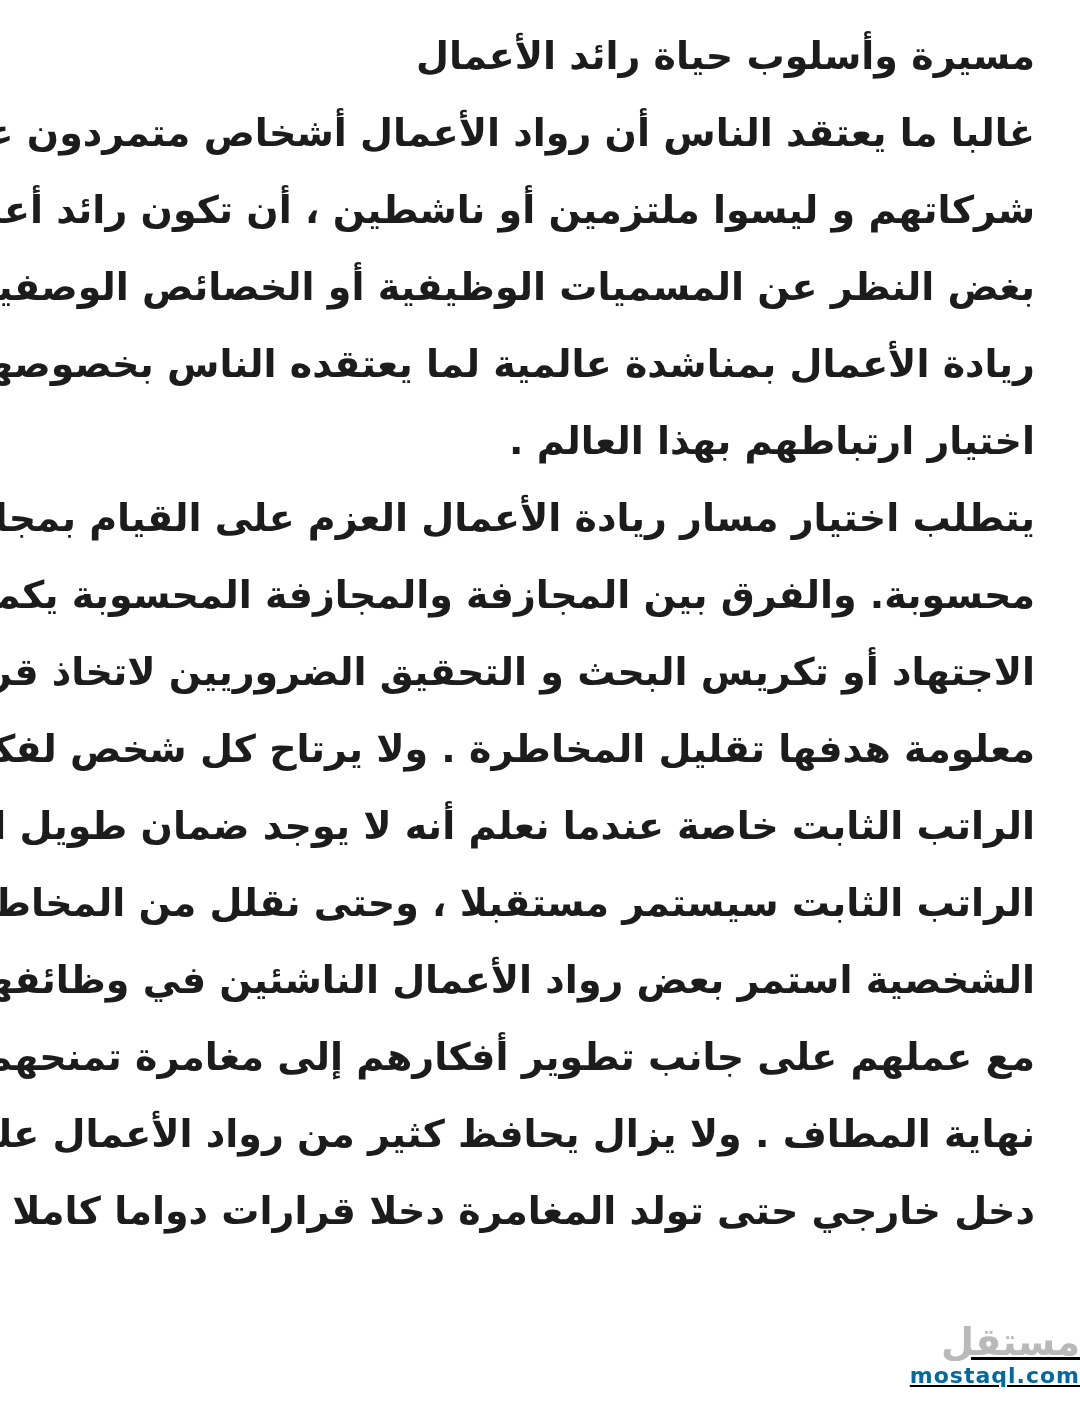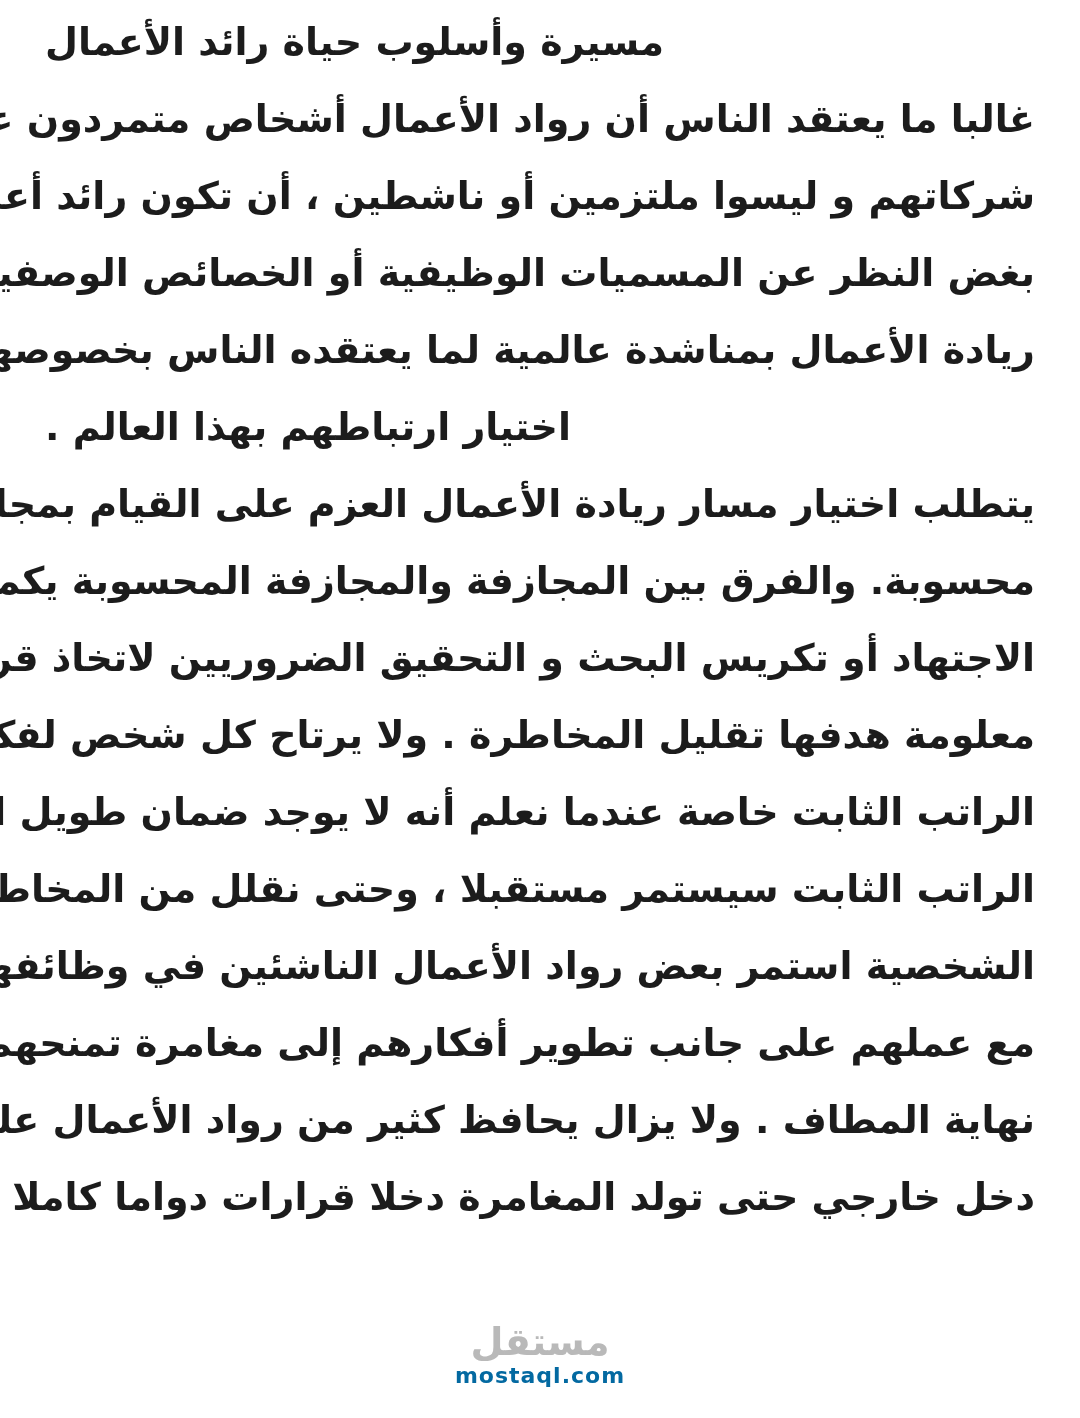--- a/index.html
+++ b/index.html
@@ -12,40 +12,41 @@
     position: relative;
     width: 1080px;
     height: 1418px;
     background: #ffffff;
     overflow: hidden;
     font-family: "DejaVu Sans", sans-serif;
     padding: 0 45px;
   }
   .doc {
     direction: rtl;
-    text-align: left;
+    text-align: right;
     color: #1c1c1c;
     font-weight: bold;
     font-size: 38px;
     line-height: 77px;
-    padding-top: 4px;
+    padding-top: 18px;
   }
   .doc .title-line,
   .doc .line {
     white-space: nowrap;
   }
   .watermark {
     position: absolute;
     left: 0;
     right: 0;
     bottom: 28px;
-    text-align: center;
+    text-align: right;
     direction: rtl;
     font-family: "DejaVu Sans", sans-serif;
     user-select: none;
+    text-decoration: underline;
   }
   .watermark .wm-logo {
     display: block;
     font-size: 38px;
     font-weight: bold;
     color: #b9b9b9;
     line-height: 40px;
   }
   .watermark .wm-site {
     display: block;

